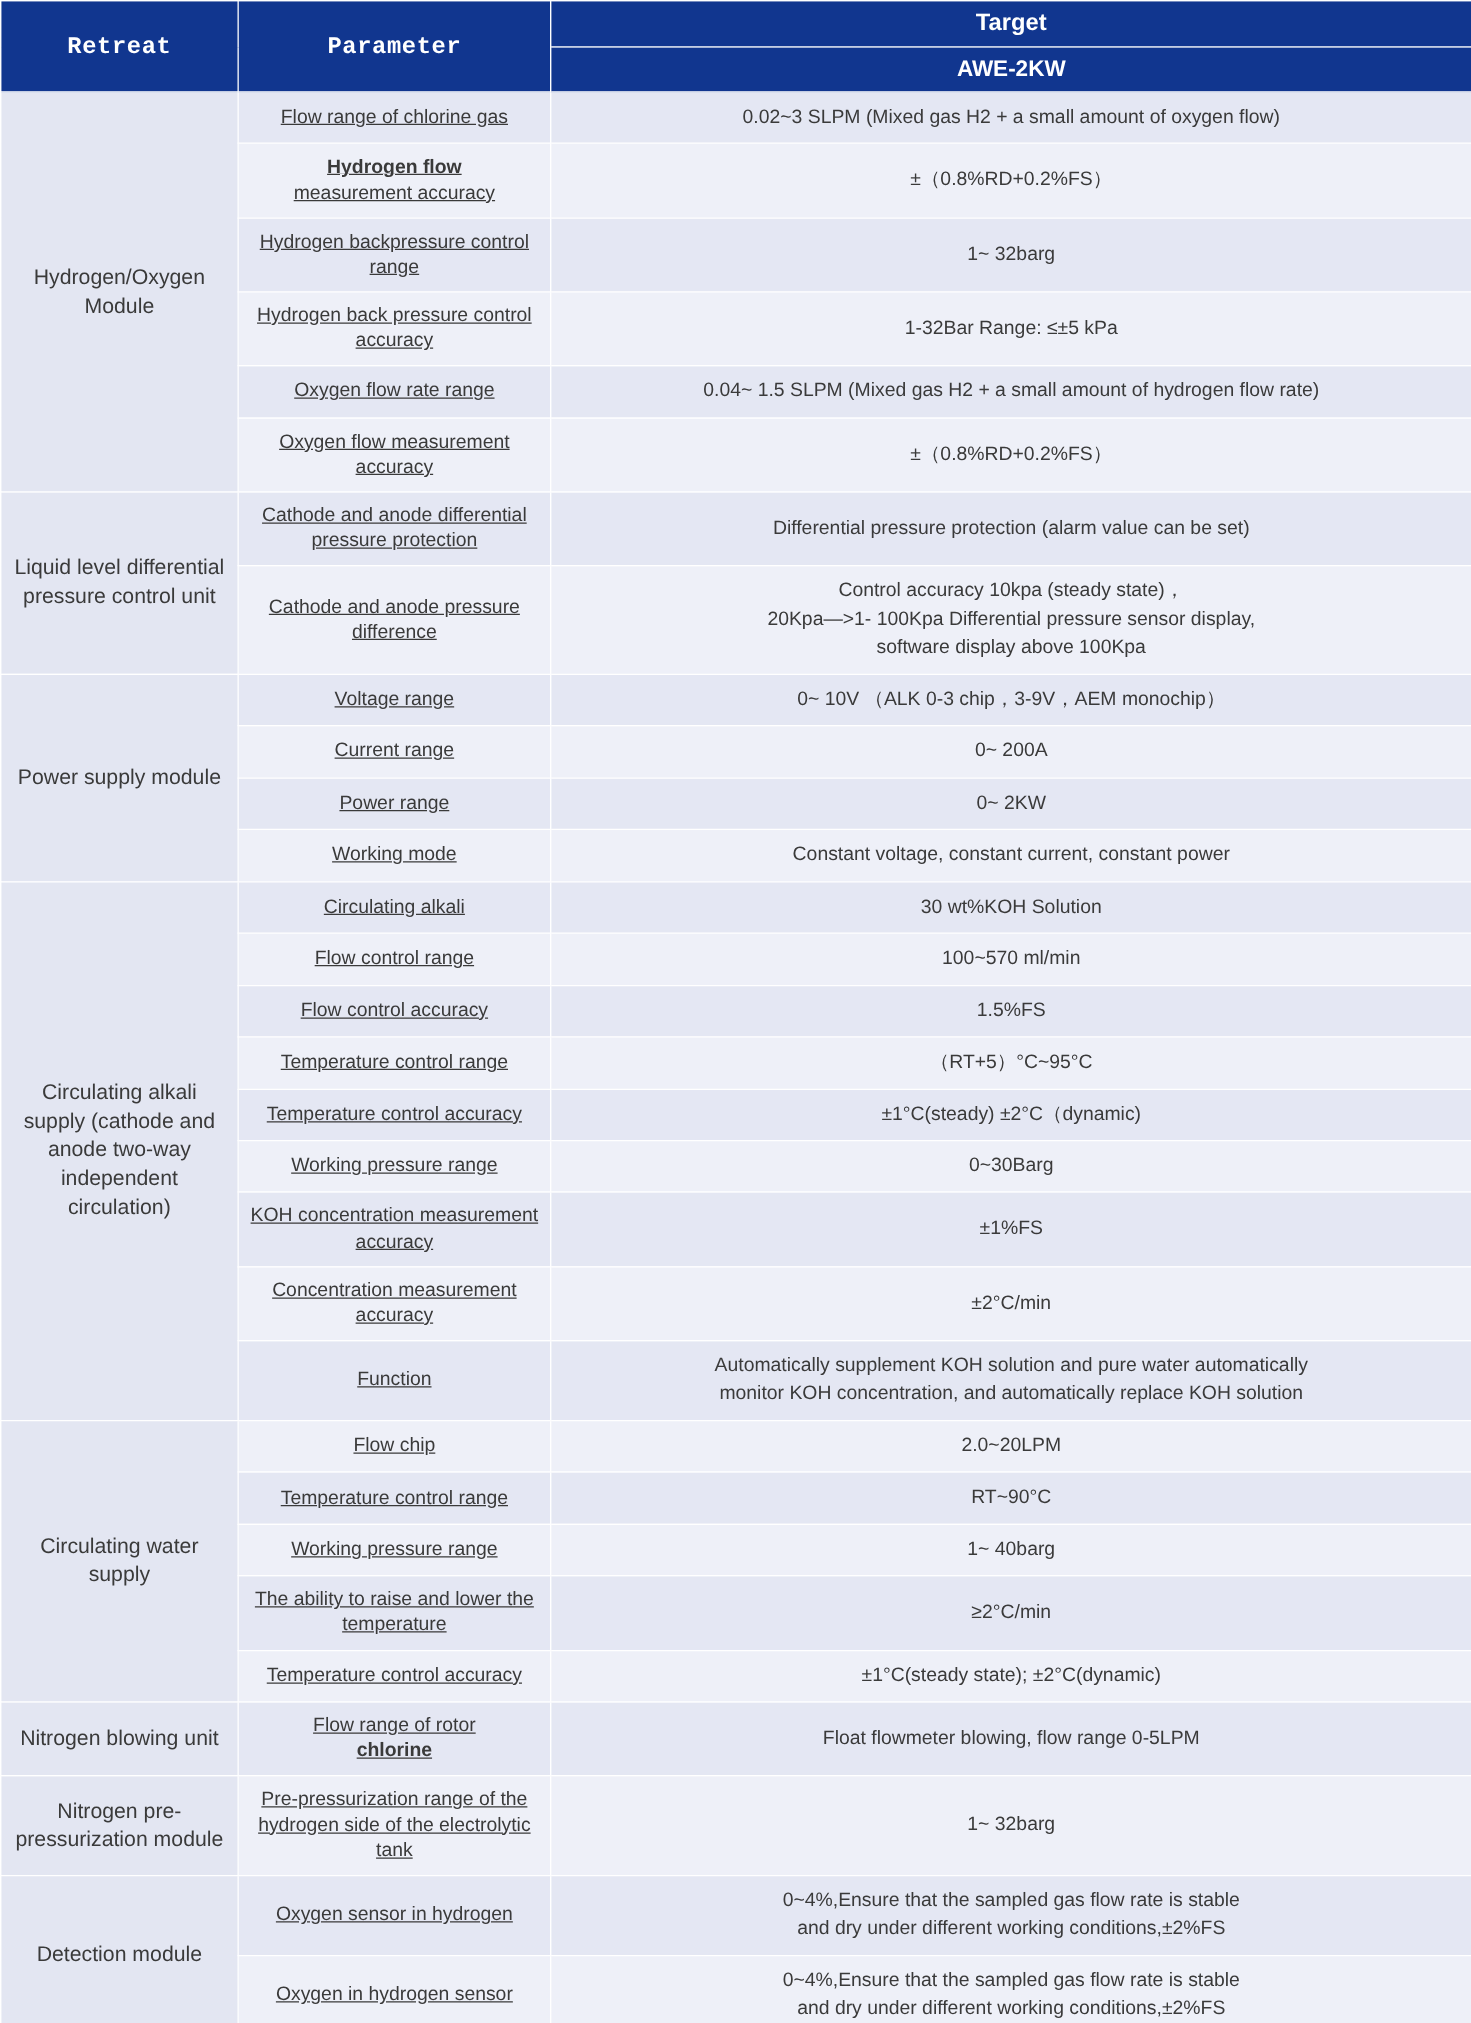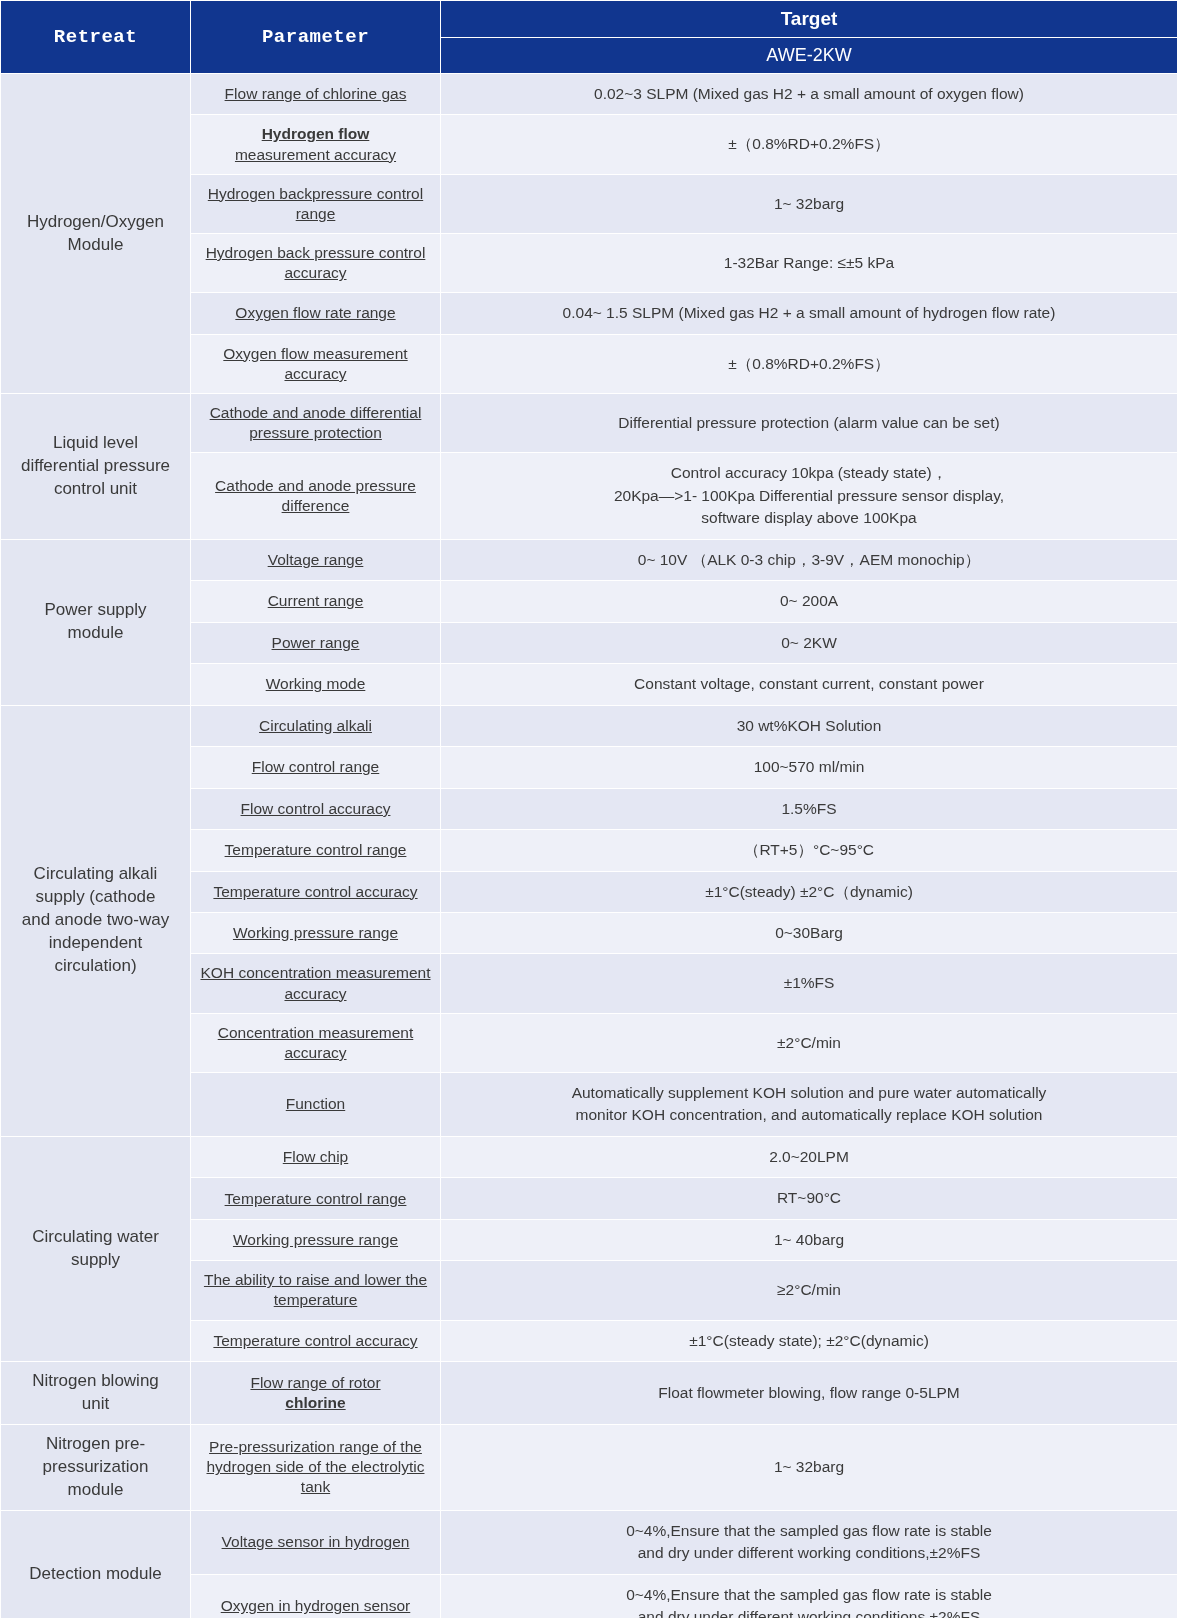--- a/index.html
+++ b/index.html
@@ -36,33 +36,33 @@
     color: #ffffff;
     font-size: 19px;
     font-weight: bold;
     padding: 7px 0;
     border-bottom: 1px solid #ffffff;
   }
   .head-target-sub {
     background: #11368f;
     color: #ffffff;
     font-size: 18px;
-    font-weight: normal;
+    font-weight: bold;
     padding: 7px 16px;
   }
   .col-retreat { width: 190px; }
   .col-param   { width: 250px; }
   .col-target  { width: 737px; }
 
   .retreat-cell {
     background: #e3e6f2;
     color: #3a3a3a;
     font-size: 17px;
     line-height: 1.35;
-    padding: 8px 20px;
+    padding: 8px 10px;
   }
   .param-cell {
     color: #3a3a3a;
     font-size: 15.5px;
     line-height: 1.3;
     padding: 9px 8px;
     text-decoration: underline;
   }
   .target-cell {
     color: #3a3a3a;
@@ -208,21 +208,21 @@
         <td class="param-cell shade-a"><span>Flow range of rotor</span><br><span class="bold-frag">chlorine</span></td>
         <td class="target-cell shade-a">Float flowmeter blowing, flow range 0-5LPM</td>
       </tr>
       <tr>
         <td class="retreat-cell" rowspan="1">Nitrogen pre-pressurization module</td>
         <td class="param-cell shade-b">Pre-pressurization range of the hydrogen side of the electrolytic tank</td>
         <td class="target-cell shade-b">1~ 32barg</td>
       </tr>
       <tr>
         <td class="retreat-cell" rowspan="2">Detection module</td>
-        <td class="param-cell shade-a">Voltage sensor in hydrogen</td>
+        <td class="param-cell shade-a">Oxygen sensor in hydrogen</td>
         <td class="target-cell shade-a">0~4%,Ensure that the sampled gas flow rate is stable<br>and dry under different working conditions,±2%FS</td>
       </tr>
       <tr>
         <td class="param-cell shade-b">Oxygen in hydrogen sensor</td>
         <td class="target-cell shade-b">0~4%,Ensure that the sampled gas flow rate is stable<br>and dry under different working conditions,±2%FS</td>
       </tr>
     </tbody>
 </table>
 
 </body></html>

